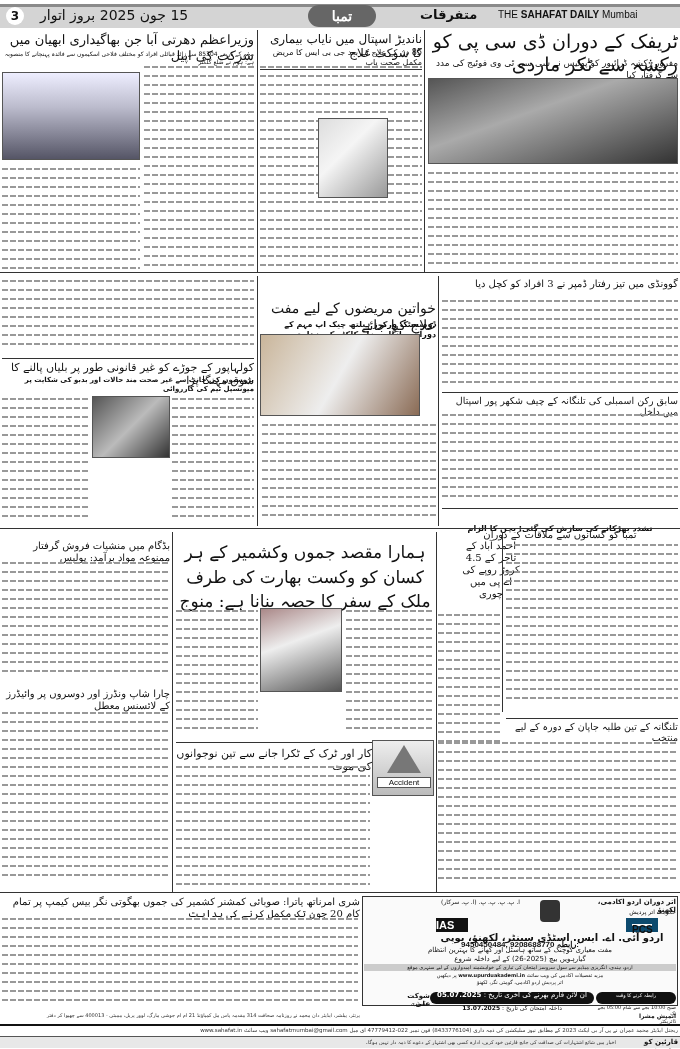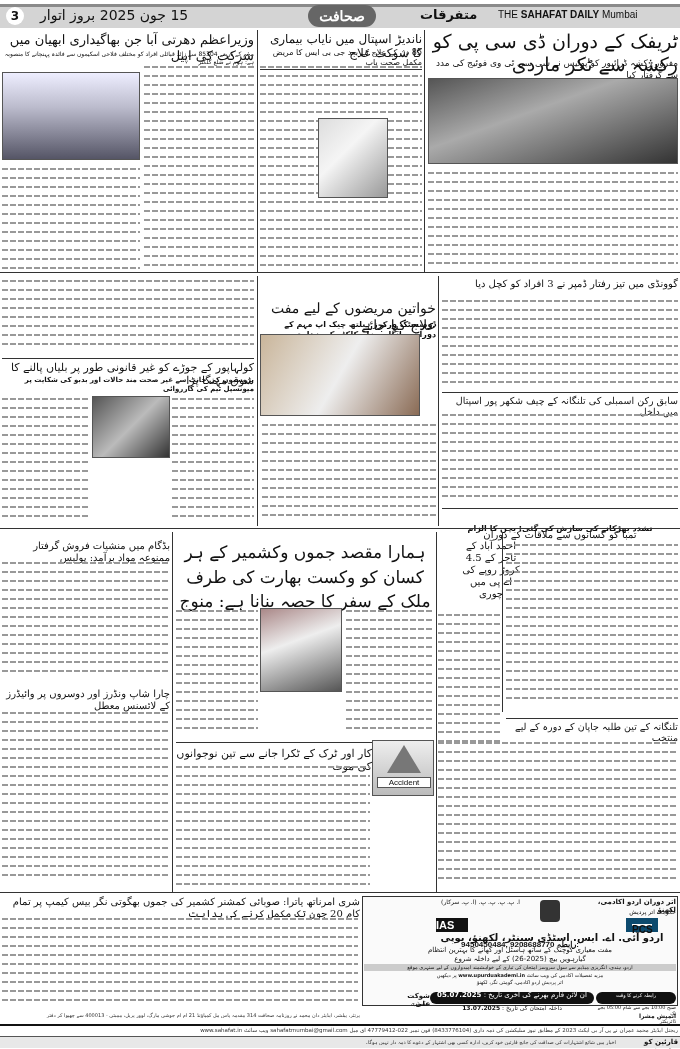--- a/index.html
+++ b/index.html
@@ -25,21 +25,21 @@
   .ad-box { border: 1px solid #333; background: #fafafa; }
   .black-pill { background: #111; color: #fff; border-radius: 8px; font-size: 9px; text-align: center; line-height: 12px; padding-top: 2px; }
   .footer { font-size: 7px; color: #333; }
 </style>
 </head>
 <body>
 
 <div class="abs masthead"></div>
 <div class="abs page-num">3</div>
 <div class="abs date rtl">15 جون 2025 بروز اتوار</div>
-<div class="abs logo-pill">صحافت</div>
+<div class="abs logo-pill">تمبا</div>
 <div class="abs section">متفرقات</div>
 <div class="abs brand"><span>THE </span><b>SAHAFAT DAILY</b><span> Mumbai</span></div>
 
 <div class="abs vline" style="left:424px;top:30px;height:242px;"></div>
 <div class="abs vline" style="left:257px;top:30px;height:242px;"></div>
 <div class="abs hline" style="left:0;top:272px;width:680px;"></div>
 
 <div class="abs rtl headline" style="left:428px;top:30px;width:250px;font-size:19px;">ٹریفک کے دوران ڈی سی پی کو رکشہ سے ٹکر ماردی</div>
 <div class="abs rtl sub" style="left:428px;top:58px;width:250px;font-size:9px;border-bottom:1px solid #333;padding-bottom:2px;">مفرور رکشہ ڈرائیور کو پولیس نے سی سی ٹی وی فوٹیج کی مدد سے گرفتار کیا</div>
 <div class="abs photo photo-dark" style="left:428px;top:78px;width:250px;height:86px;"></div>

